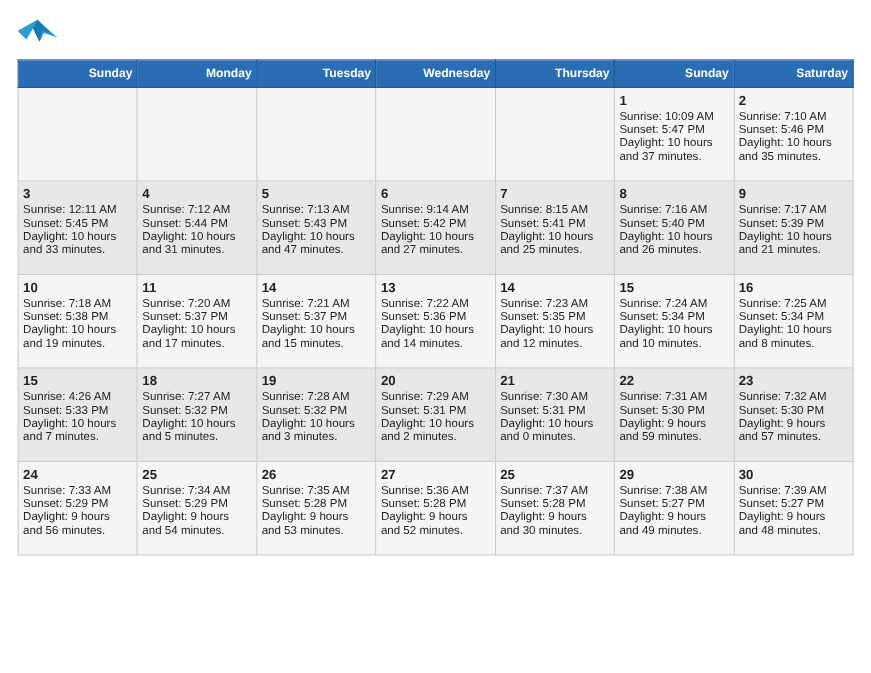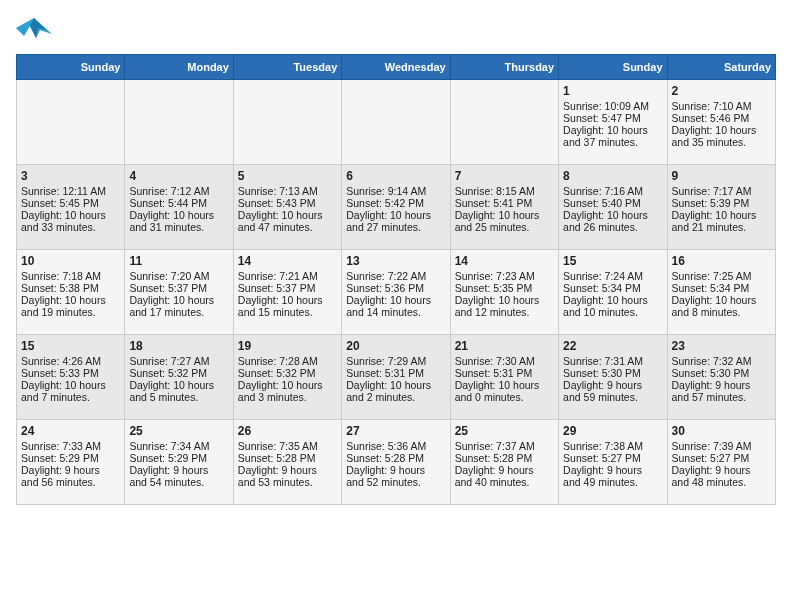--- a/index.html
+++ b/index.html
@@ -314,21 +314,21 @@
           <div>Sunrise: 5:36 AM</div>
           <div>Sunset: 5:28 PM</div>
           <div>Daylight: 9 hours</div>
           <div>and 52 minutes.</div>
         </td>
         <td>
           <span class="day-num">25</span>
           <div>Sunrise: 7:37 AM</div>
           <div>Sunset: 5:28 PM</div>
           <div>Daylight: 9 hours</div>
-          <div>and 40 minutes.</div>
+          <div>and 30 minutes.</div>
         </td>
         <td>
           <span class="day-num">29</span>
           <div>Sunrise: 7:38 AM</div>
           <div>Sunset: 5:27 PM</div>
           <div>Daylight: 9 hours</div>
           <div>and 49 minutes.</div>
         </td>
         <td>
           <span class="day-num">30</span>

